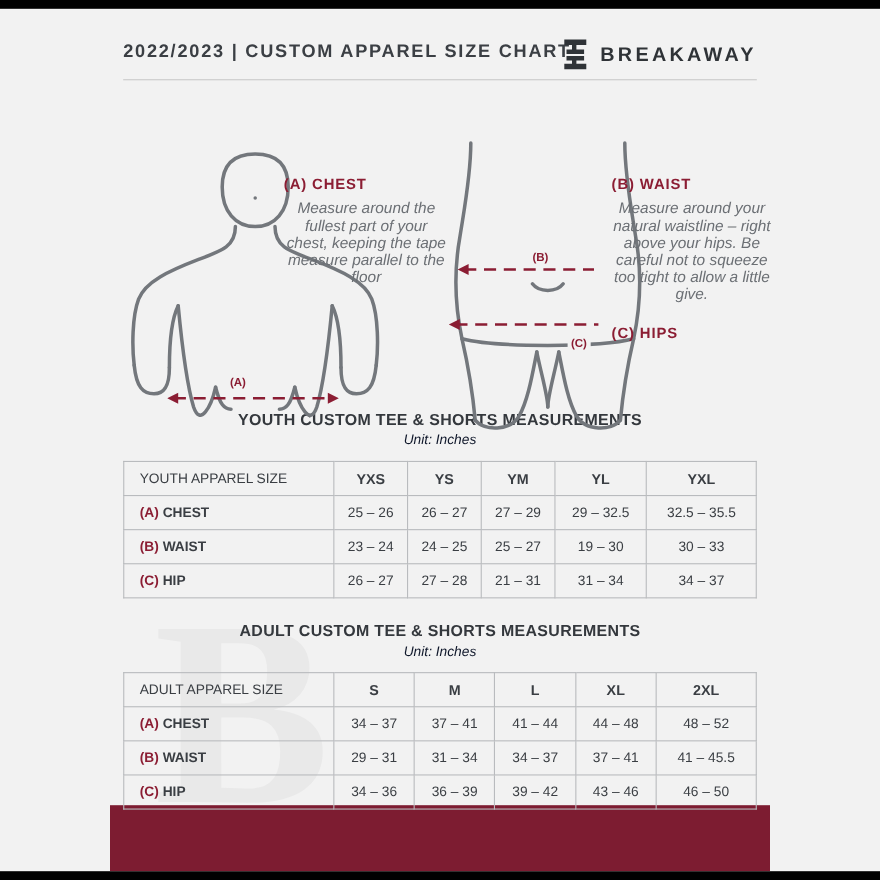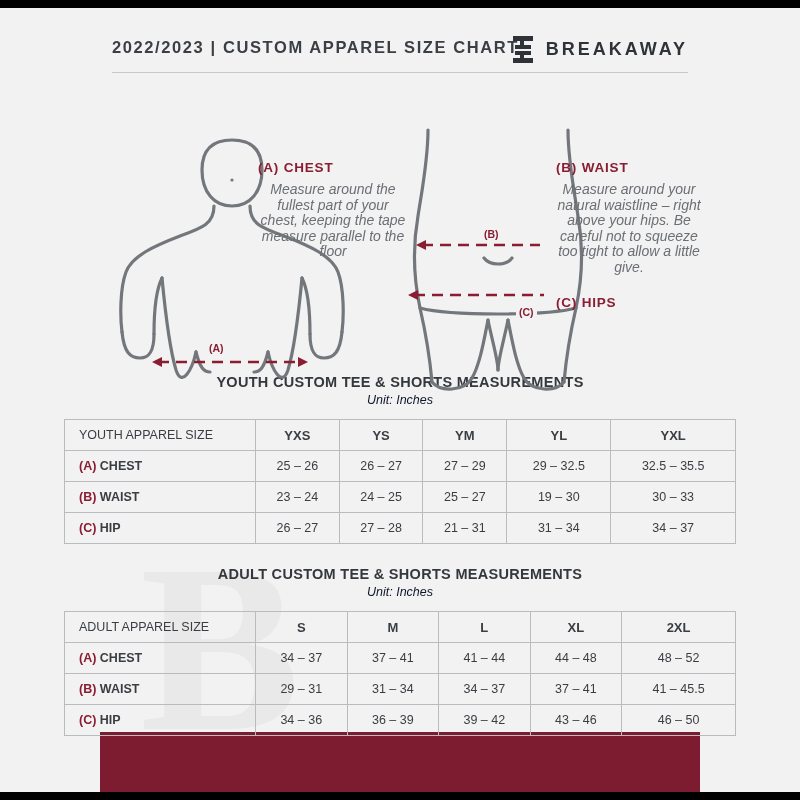--- a/index.html
+++ b/index.html
@@ -128,21 +128,21 @@
   .sec-unit {
     text-align: center;
     font-size: 12.5px;
     font-style: italic;
     color: #0f172a;
     margin-top: 3px;
     margin-bottom: 9px;
   }
   table {
     border-collapse: collapse;
-    width: 672px;
+    width: 576px;
     margin: 12px auto;
     background: transparent;
   }
   th, td {
     border: 1px solid #b9bbbe;
     height: 30px;
     font-size: 12.5px;
     color: #3a3e43;
     text-align: center;
     padding: 0;

